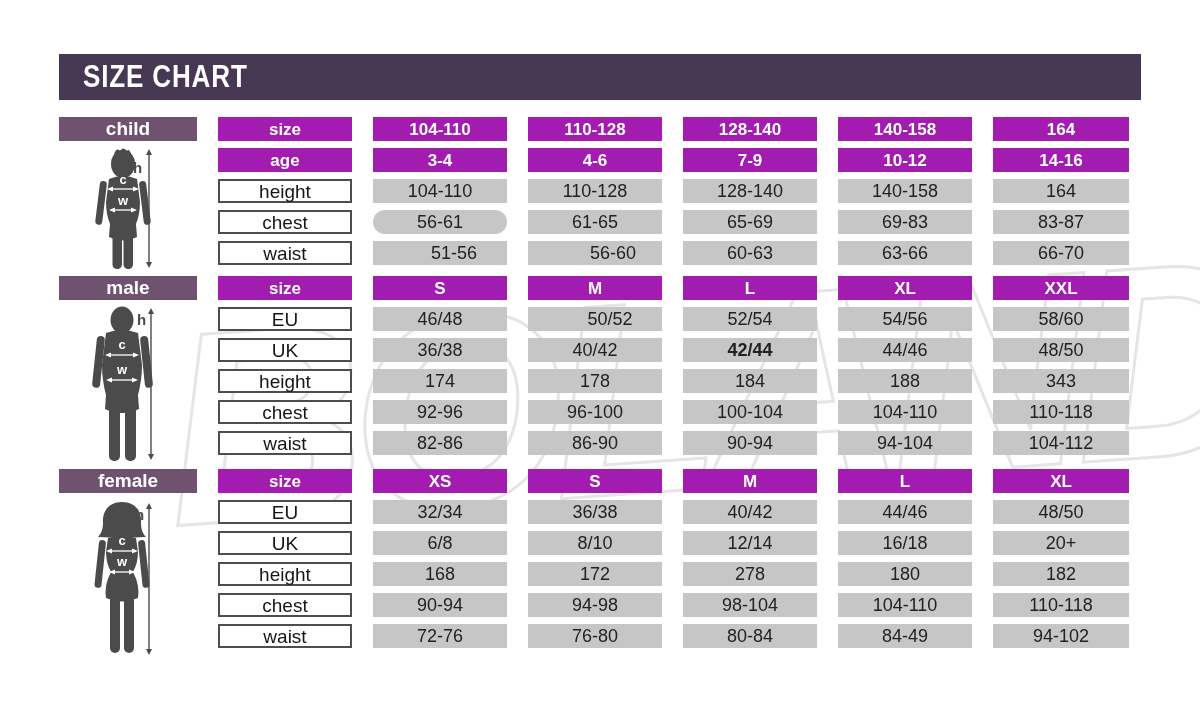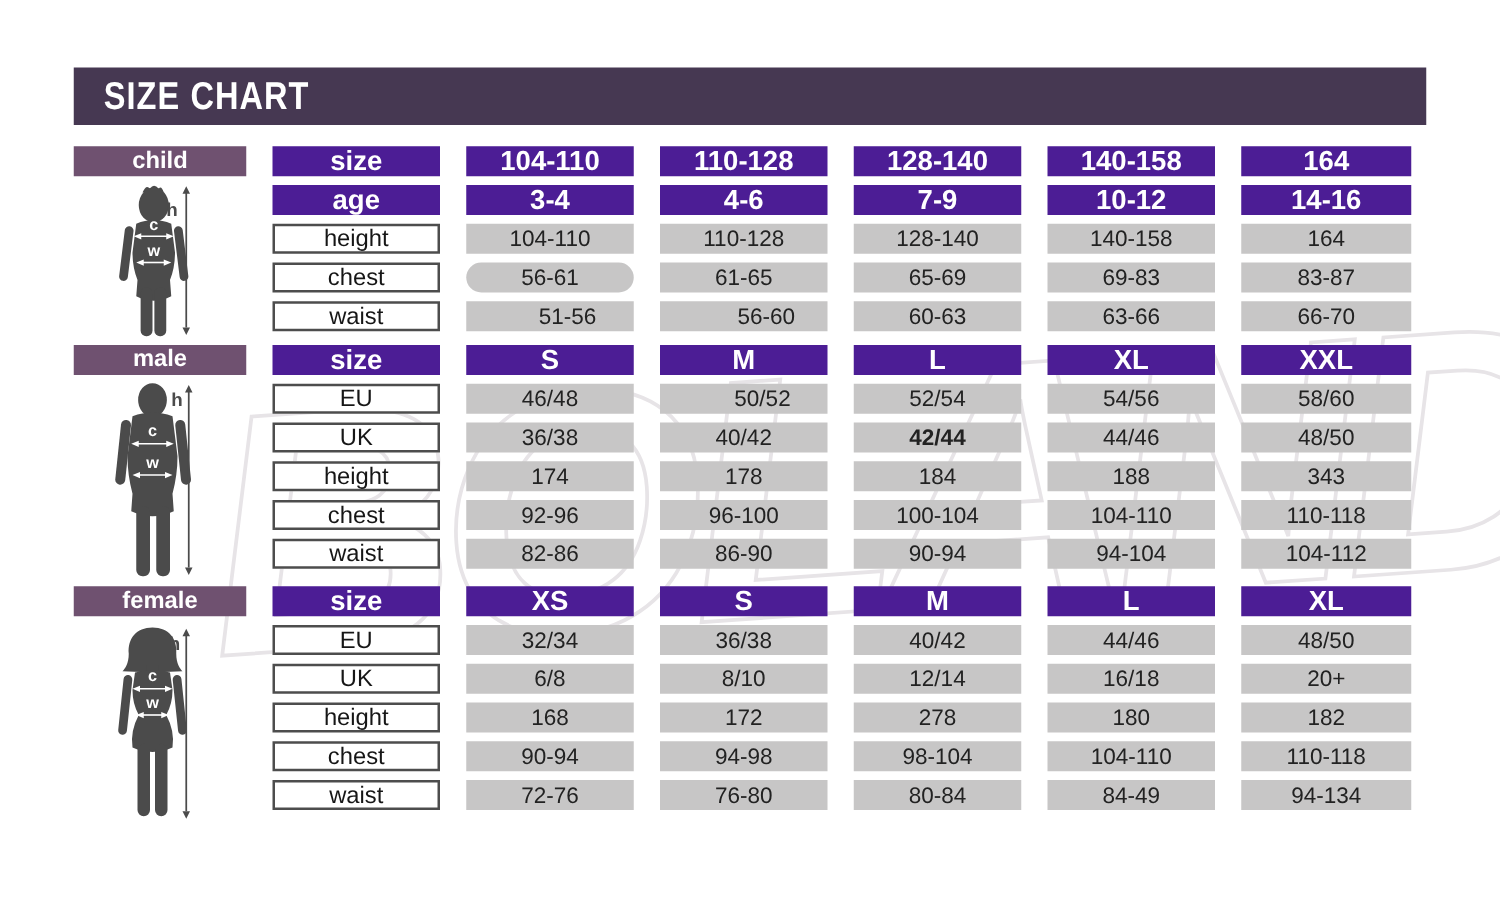--- a/index.html
+++ b/index.html
@@ -28,21 +28,21 @@
     grid-template-columns:138px 134px 134px 134px 134px 134px 136px;
     column-gap:21px;row-gap:7px;grid-auto-rows:24px;
   }
   #sec-child{top:117px;}
   #sec-male{top:276px;}
   #sec-female{top:469px;}
   .cell{
     display:flex;align-items:center;justify-content:center;
     font-size:18px;color:#222222;line-height:1;box-sizing:border-box;
   }
-  .head-cell{background:#4c1d95;color:#ffffff;font-weight:bold;font-size:22px;}
+  .head-cell{background:#a21caf;color:#ffffff;font-weight:bold;font-size:17px;}
   .gray-cell{background:#c7c6c6;}
   .white-cell{background:#ffffff;border:2px solid #4d4d4d;font-size:19px;color:#161616;}
   .section-label{
     grid-column:1;grid-row:1;background:#6f5170;color:#ffffff;
     font-weight:bold;font-size:19px;display:flex;align-items:center;justify-content:center;
   }
   .figure{grid-column:1;position:relative;overflow:visible;}
   .figure svg{position:absolute;left:0;overflow:visible;}
 </style>
 </head>
@@ -250,14 +250,14 @@
     <div class="cell gray-cell" style="grid-area: 5 / 3;">90-94</div>
     <div class="cell gray-cell" style="grid-area: 5 / 4;">94-98</div>
     <div class="cell gray-cell" style="grid-area: 5 / 5;">98-104</div>
     <div class="cell gray-cell" style="grid-area: 5 / 6;">104-110</div>
     <div class="cell gray-cell" style="grid-area: 5 / 7;">110-118</div>
     <div class="cell white-cell" style="grid-area: 6 / 2;">waist</div>
     <div class="cell gray-cell" style="grid-area: 6 / 3;">72-76</div>
     <div class="cell gray-cell" style="grid-area: 6 / 4;">76-80</div>
     <div class="cell gray-cell" style="grid-area: 6 / 5;">80-84</div>
     <div class="cell gray-cell" style="grid-area: 6 / 6;">84-49</div>
-    <div class="cell gray-cell" style="grid-area: 6 / 7;">94-134</div>
+    <div class="cell gray-cell" style="grid-area: 6 / 7;">94-102</div>
   </div>
 
 </body></html>

